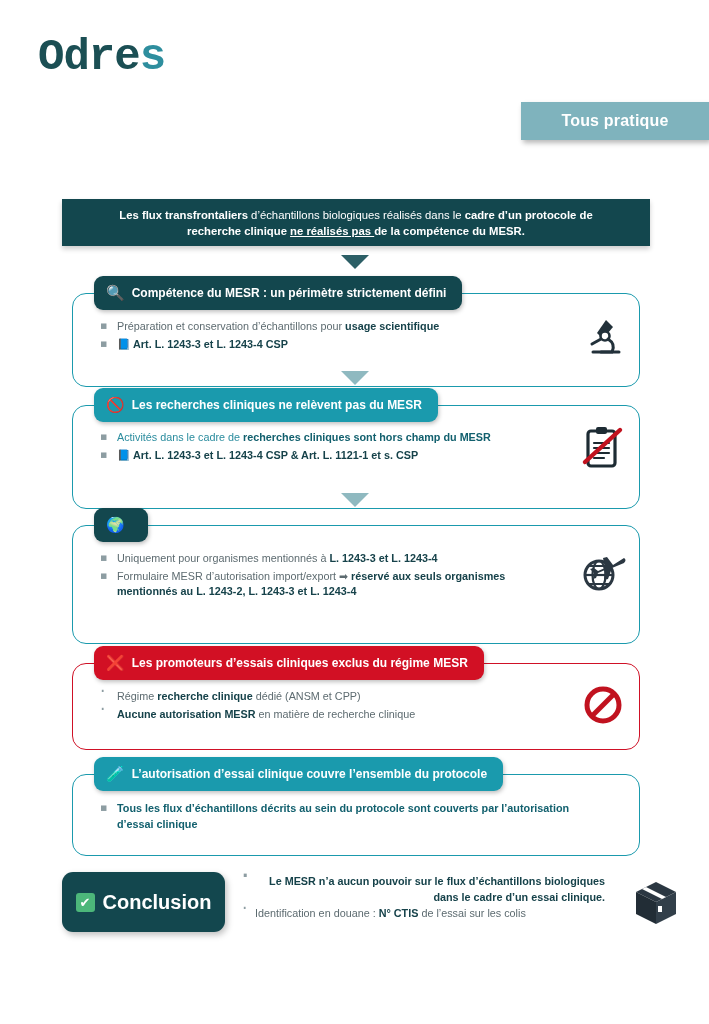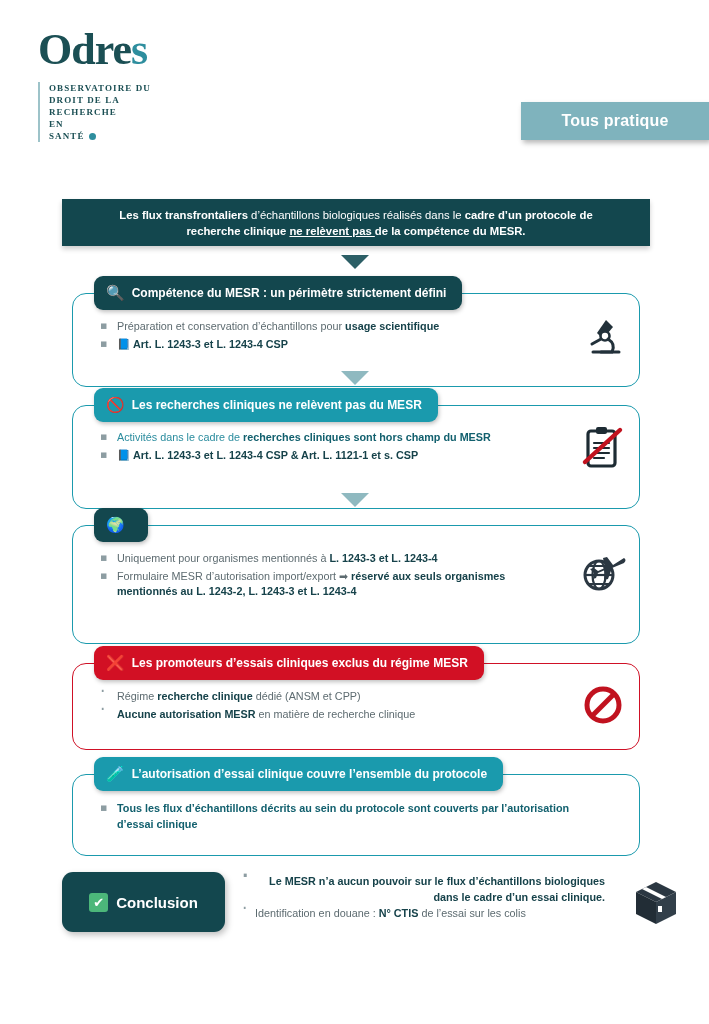--- a/index.html
+++ b/index.html
@@ -7,21 +7,21 @@
     width: 709px; height: 1024px;
     background: #ffffff;
     font-family: "Liberation Sans", sans-serif;
     overflow: hidden;
   }
   .page { position: relative; width: 709px; height: 1024px; background:#fff; }
 
   
   .logo { position:absolute; left:38px; top:28px; }
   .logo-word { font-size:44px; font-weight:bold; letter-spacing:-1px; line-height:1;
-               color:#1b4f54; font-family:Liberation Serif, serif; }
+               color:#1b4f54; font-family:Liberation Mono, monospace;margin-top:7px; }
   .logo-word .tail { color:#2e8e9e; }
   .logo-sub { display:flex; margin-top:10px; }
   .logo-rule { width:2px; background:#9dc3c9; margin-right:9px; }
   .logo-lines { font-family:"Liberation Serif", serif; font-size:9px; letter-spacing:1.1px;
                 line-height:12px; color:#1b4f54; font-weight:bold; }
   .logo-dot { display:inline-block; width:7px; height:7px; border-radius:50%;
               background:#2e8e9e; margin-left:4px; vertical-align:middle; }
 
   
   .fiche { position:absolute; left:521px; top:102px; width:188px; height:38px;
@@ -78,55 +78,48 @@
               justify-content:center; }
 
   
   .concl { position:absolute; left:62px; top:872px; width:163px; height:60px;
            background:#13474e; border-radius:11px; display:flex; align-items:center;
            justify-content:center; box-shadow: 2px 3px 6px rgba(0,0,0,.25); }
   .concl .chk { width:19px; height:19px; background:#4cb77a; border-radius:3px;
                 display:flex; align-items:center; justify-content:center;
                 color:#fff; font-size:13px; margin-right:8px;
                 font-family:"DejaVu Sans", sans-serif; }
-  .concl .lb { color:#fff; font-size:15px; font-weight:bold; }
+  .concl .lb { color:#fff; font-size:20px; font-weight:bold; }
   .conclist { position:absolute; left:240px; top:874px; width:365px; }
   .conclist li { position:relative; padding-left:15px; font-size:10.8px;
                  line-height:15.5px; color:#5d6b70; list-style:none; margin-bottom:1px; }
   .conclist li::before { content:"·"; position:absolute; left:2px; top:-5px;
                          color:#8d9da2; font-size:17px;
                          font-family:"DejaVu Sans", sans-serif; }
   .conclist li.allbold { color:#16424a; font-weight:bold;text-align:right; }
   .conclist li b { color:#16424a; font-weight:bold; }
 </style>
 </head>
 <body>
 
 <div class="page">
 
   <div class="logo">
     <div class="logo-word"><span>Odre</span><span class="tail">s</span></div>
     <div class="logo-sub">
       <div class="logo-rule"></div>
-      <div class="logo-lines">
-        <div>OBSERVATOIRE DU</div>
-        <div>DROIT DE LA</div>
-        <div>RECHERCHE</div>
-        <div>EN</div>
-        <div><span>SANTÉ</span><span class="logo-dot"></span></div>
-      </div>
     </div>
   </div>
 
   <div class="fiche">
     <span>Tous pratique</span>
   </div>
 
   <div class="banner">
-    <p><b>Les flux transfrontaliers</b><span> d’échantillons biologiques réalisés dans le </span><b>cadre d’un protocole de recherche clinique </b><b><u>ne relèvent pas </u></b><b>de la compétence du MESR.</b></p>
+    <p><b>Les flux transfrontaliers</b><span> d’échantillons biologiques réalisés dans le </span><b>cadre d’un protocole de recherche clinique </b><b><u>ne réalisés pas </u></b><b>de la compétence du MESR.</b></p>
   </div>
 
   <div class="arrow dark" style="left:341px; top:255px;"></div>
 
   <div class="block" style="left:72px; top:276px; width:568px;">
     <div class="card" style="height:94px;"></div>
     <div class="hdr dark">
       <span class="ic">🔍</span>
       <span class="tx">Compétence du MESR : un périmètre strictement défini</span>
     </div>

